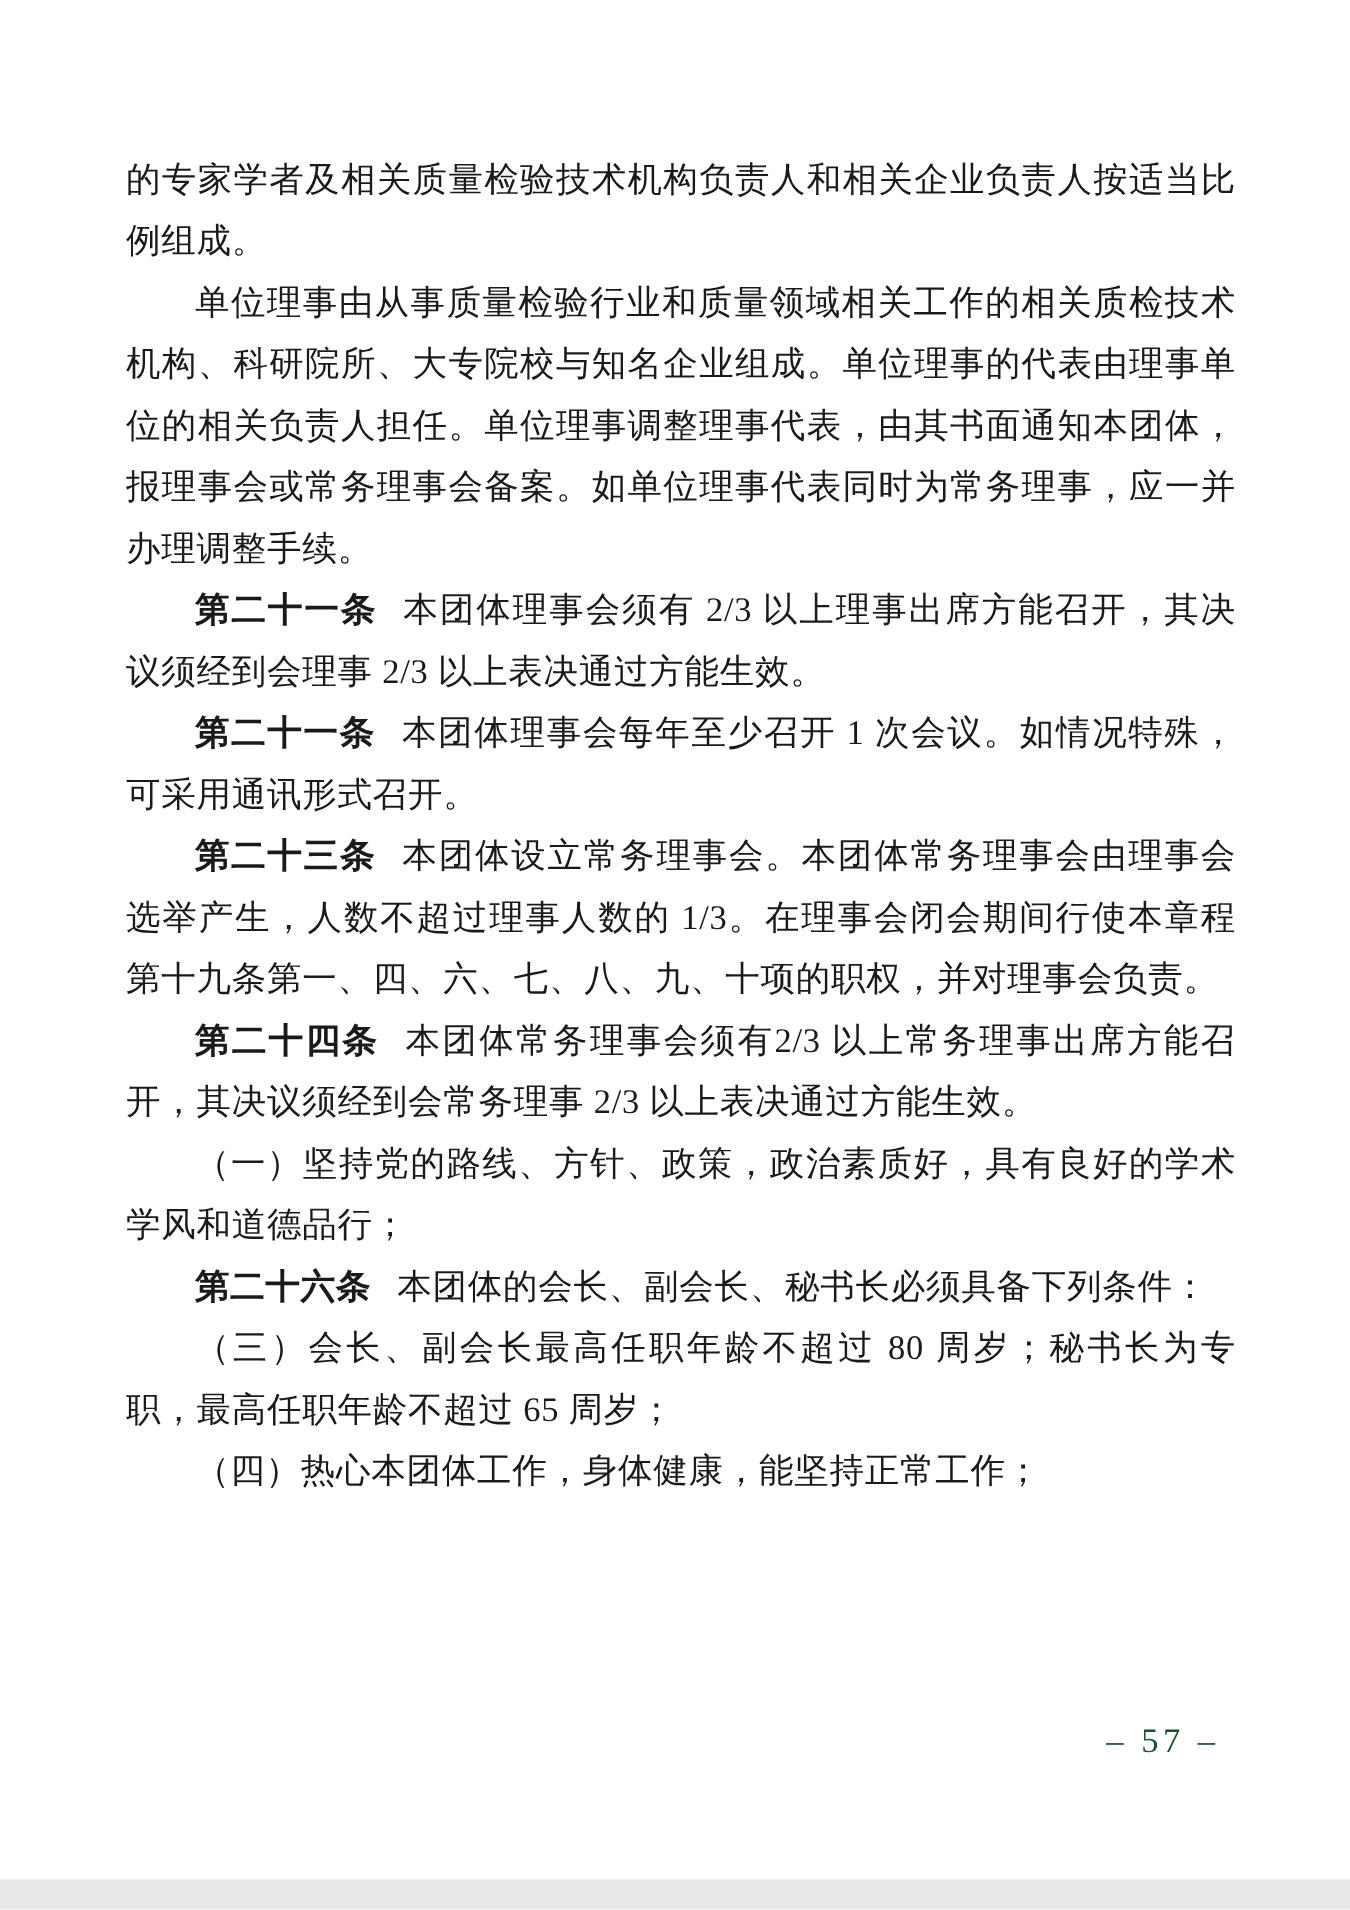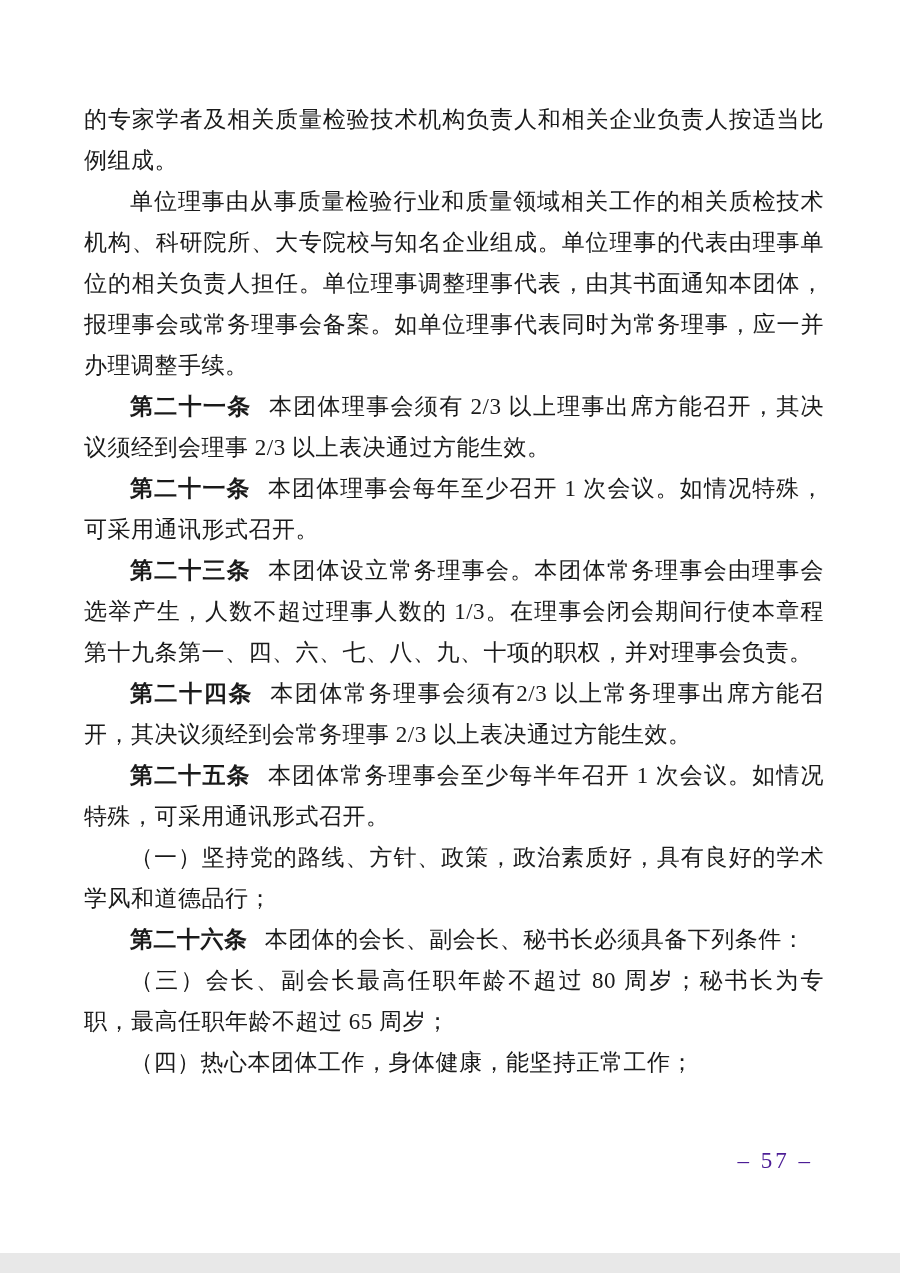--- a/index.html
+++ b/index.html
@@ -39,21 +39,21 @@
     font-family: "Liberation Sans", "DejaVu Sans", sans-serif;
     margin-right: 0.75em;
   }
   .footer {
     position: absolute;
     top: 1146px;
     right: 87px;
     font-size: 23px;
     line-height: 30px;
     letter-spacing: 3px;
-    color: #4c1d95;
+    color: #14532d;
   }
 </style>
 </head>
 <body>
 
 <div class="page">
   <div class="content">
 
     <p class="no-indent">的专家学者及相关质量检验技术机构负责人和相关企业负责人按适当比例组成。</p>
 
@@ -68,23 +68,20 @@
     </p>
 
     <p>
       <span class="term">第二十三条</span><span>本团体设立常务理事会。本团体常务理事会由理事会选举产生，人数不超过理事人数的 1/3。在理事会闭会期间行使本章程第十九条第一、四、六、七、八、九、十项的职权，并对理事会负责。</span>
     </p>
 
     <p>
       <span class="term">第二十四条</span><span>本团体常务理事会须有2/3 以上常务理事出席方能召开，其决议须经到会常务理事 2/3 以上表决通过方能生效。</span>
     </p>
 
-    <p>
-      <span class="term">第二十五条</span><span>本团体常务理事会至少每半年召开 1 次会议。如情况特殊，可采用通讯形式召开。</span>
-    </p>
 
     <p>（一）坚持党的路线、方针、政策，政治素质好，具有良好的学术学风和道德品行；</p>
 
     <p>
       <span class="term">第二十六条</span><span>本团体的会长、副会长、秘书长必须具备下列条件：</span>
     </p>
 
 
     <p>（三）会长、副会长最高任职年龄不超过 80 周岁；秘书长为专职，最高任职年龄不超过 65 周岁；</p>
 

